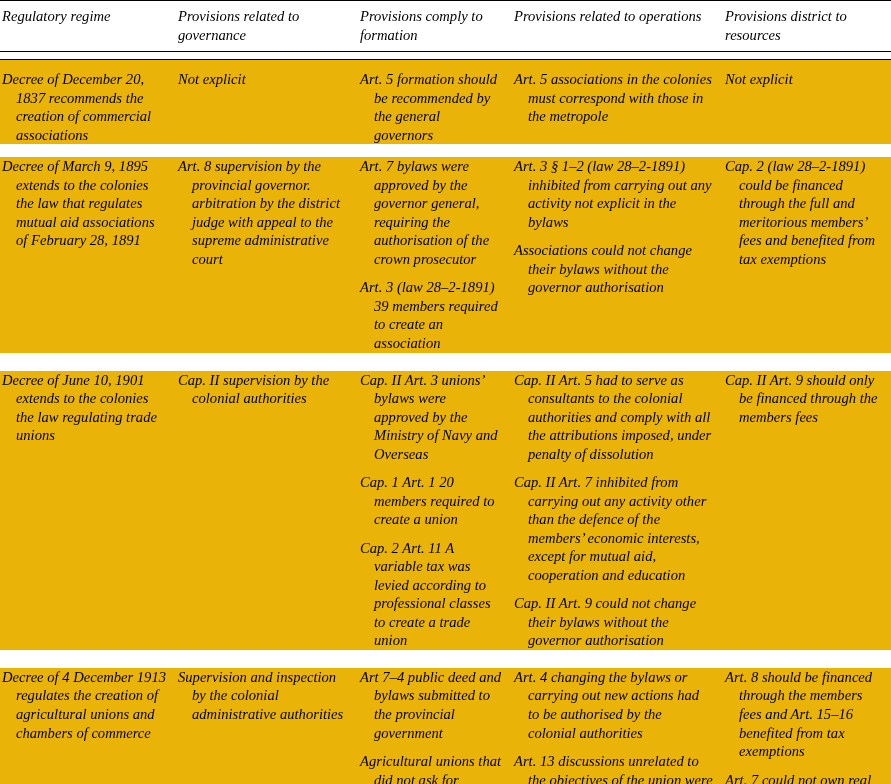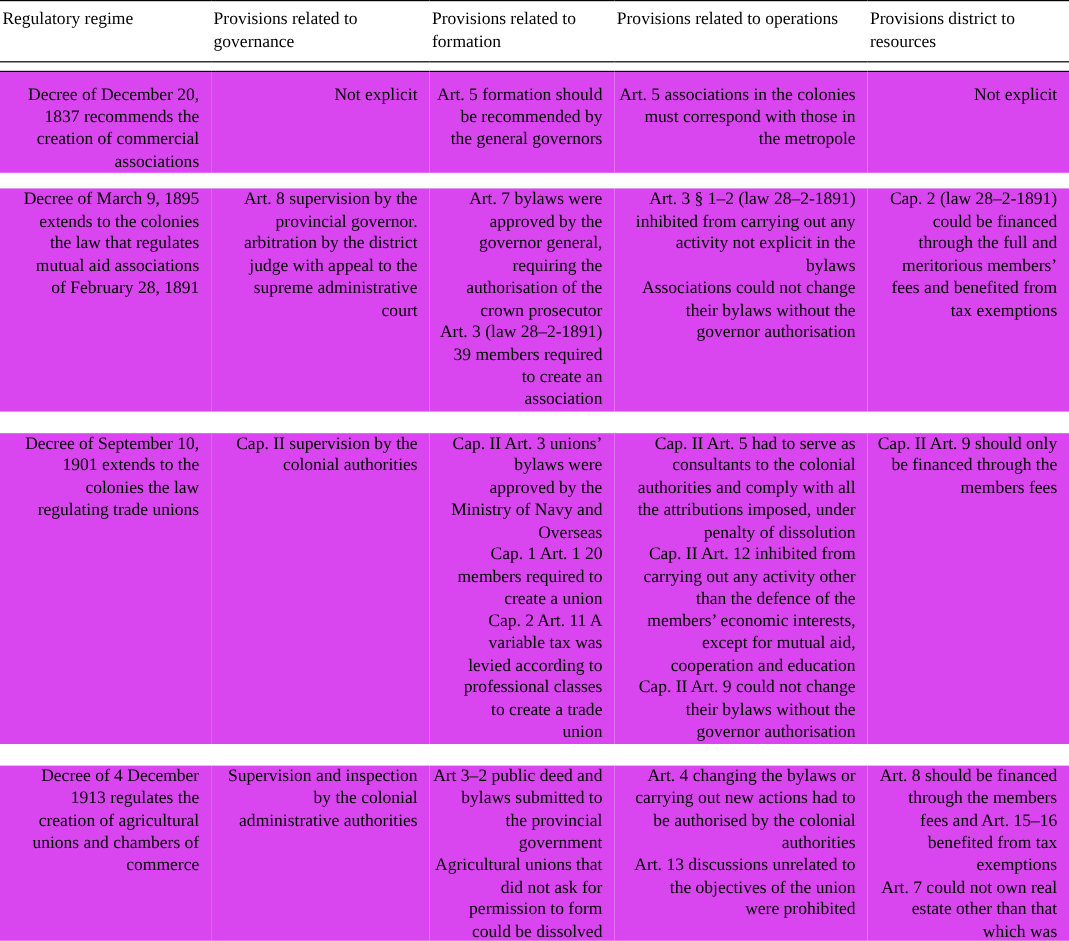--- a/index.html
+++ b/index.html
@@ -13,20 +13,21 @@
     font-family: "Liberation Serif", "DejaVu Serif", serif;
     color: #000000;
     overflow: hidden;
   }
 
   .table-wrap {
     width: 891px;
     height: 688px;
     position: relative;
     box-sizing: border-box;
+    font-style: italic;
   }
 
   table.reg-table {
     width: 891px;
     border-collapse: collapse;
     table-layout: fixed;
     font-size: 14.6px;
     line-height: 1.27;
   }
 
@@ -47,39 +48,39 @@
     border-top: 1.6px solid #000;
     border-bottom: 1.2px solid #000;
     background: #fff;
     line-height: 0;
     font-size: 0;
   }
 
   table.reg-table tbody td.cell {
     padding: 0 10px 0 2px;
     vertical-align: top;
-    text-align: right;
+    text-align: left;
     box-sizing: border-box;
-    background: #d946ef;
+    background: #eab308;
   }
 
   tr.body-row.first-body td.cell { padding-top: 10px; }
   tr.body-row td.cell { padding-bottom: 0; }
 
   
   tr.gap-row td { padding: 0; height: 18px; line-height: 0; font-size: 0; }
   tr.gap-row.gap-small td { height: 13px; }
 
   
   p.para {
     margin: 0 0 0 0;
     padding-left: 14px;
     text-indent: -14px;
   }
-  p.para + p.para { }
+  p.para + p.para { margin-top: 10px; }
 
   
   col.c1 { width: 176px; }
   col.c2 { width: 182px; }
   col.c3 { width: 154px; }
   col.c4 { width: 211px; }
   col.c5 { width: 168px; }
 </style>
 </head>
 <body>
@@ -90,21 +91,21 @@
       <col class="c1">
         <col class="c2">
         <col class="c3">
         <col class="c4">
         <col class="c5">
     </colgroup>
     <thead>
       <tr class="header-row">
         <th>Regulatory regime</th>
         <th>Provisions related to governance</th>
-        <th>Provisions related to formation</th>
+        <th>Provisions comply to formation</th>
         <th>Provisions related to operations</th>
         <th>Provisions district to resources</th>
       </tr>
       <tr class="rule-row">
         <td colspan="5"></td>
       </tr>
     </thead>
     <tbody>
 
       <tr class="body-row first-body">
@@ -146,52 +147,52 @@
         <td class="cell">
           <p class="para">Cap. 2 (law 28–2-1891) could be financed through the full and meritorious members’ fees and benefited from tax exemptions</p>
         </td>
       </tr>
       <tr class="gap-row">
           <td colspan="5"></td>
         </tr>
 
       <tr class="body-row">
         <td class="cell">
-          <p class="para">Decree of September 10, 1901 extends to the colonies the law regulating trade unions</p>
+          <p class="para">Decree of June 10, 1901 extends to the colonies the law regulating trade unions</p>
         </td>
         <td class="cell">
           <p class="para">Cap. II supervision by the colonial authorities</p>
         </td>
         <td class="cell">
           <p class="para">Cap. II Art. 3 unions’ bylaws were approved by the Ministry of Navy and Overseas</p>
           <p class="para">Cap. 1 Art. 1 20 members required to create a union</p>
           <p class="para">Cap. 2 Art. 11 A variable tax was levied according to professional classes to create a trade union</p>
         </td>
         <td class="cell">
           <p class="para">Cap. II Art. 5 had to serve as consultants to the colonial authorities and comply with all the attributions imposed, under penalty of dissolution</p>
-          <p class="para">Cap. II Art. 12 inhibited from carrying out any activity other than the defence of the members’ economic interests, except for mutual aid, cooperation and education</p>
+          <p class="para">Cap. II Art. 7 inhibited from carrying out any activity other than the defence of the members’ economic interests, except for mutual aid, cooperation and education</p>
           <p class="para">Cap. II Art. 9 could not change their bylaws without the governor authorisation</p>
         </td>
         <td class="cell">
           <p class="para">Cap. II Art. 9 should only be financed through the members fees</p>
         </td>
       </tr>
       <tr class="gap-row">
           <td colspan="5"></td>
         </tr>
 
       <tr class="body-row">
         <td class="cell">
           <p class="para">Decree of 4 December 1913 regulates the creation of agricultural unions and chambers of commerce</p>
         </td>
         <td class="cell">
           <p class="para">Supervision and inspection by the colonial administrative authorities</p>
         </td>
         <td class="cell">
-          <p class="para">Art 3–2 public deed and bylaws submitted to the provincial government</p>
+          <p class="para">Art 7–4 public deed and bylaws submitted to the provincial government</p>
           <p class="para">Agricultural unions that did not ask for permission to form could be dissolved</p>
         </td>
         <td class="cell">
           <p class="para">Art. 4 changing the bylaws or carrying out new actions had to be authorised by the colonial authorities</p>
           <p class="para">Art. 13 discussions unrelated to the objectives of the union were prohibited</p>
         </td>
         <td class="cell">
           <p class="para">Art. 8 should be financed through the members fees and Art. 15–16 benefited from tax exemptions</p>
           <p class="para">Art. 7 could not own real estate other than that which was indispensable to their activity</p>
         </td>

